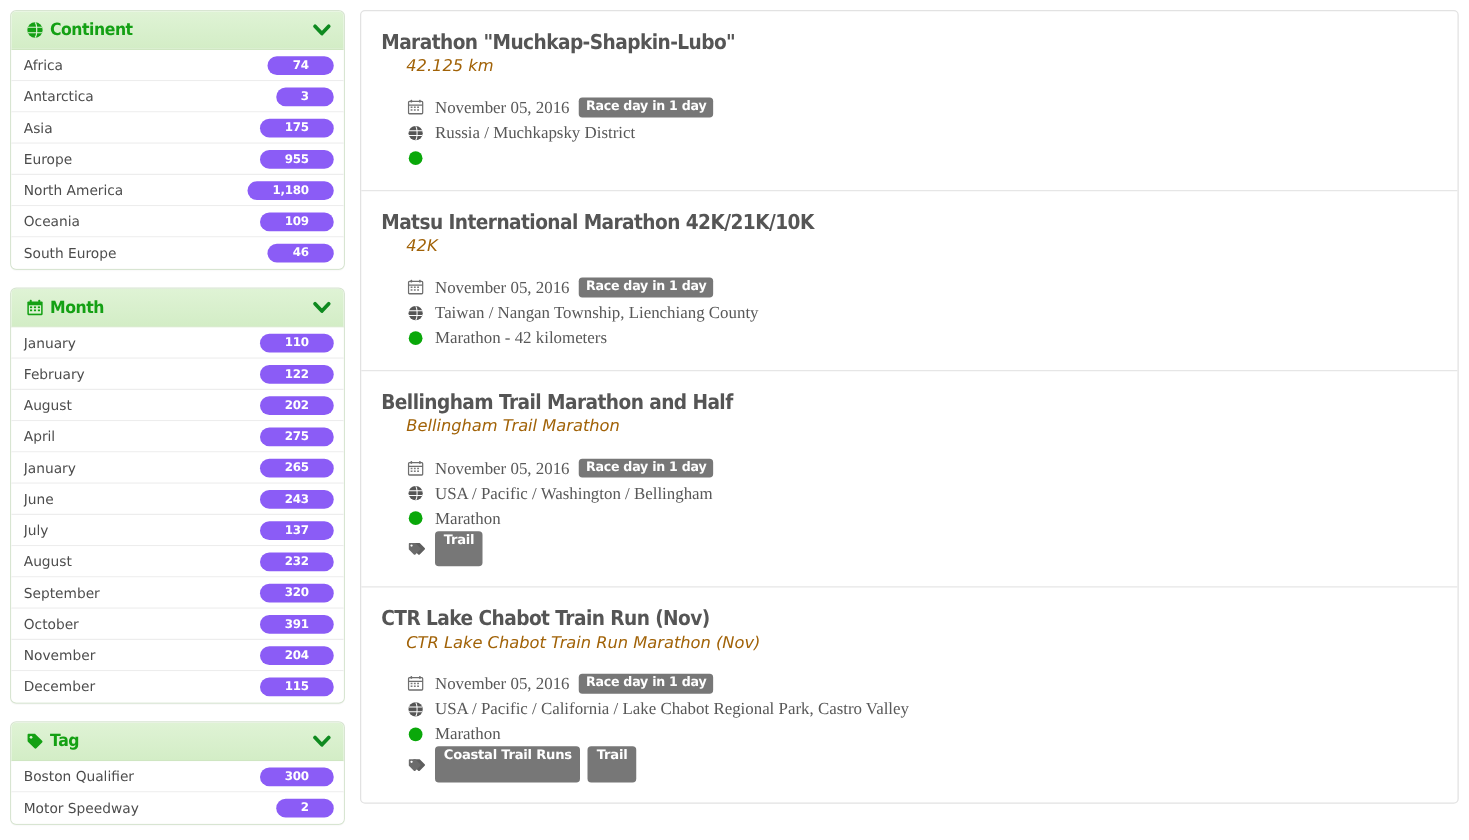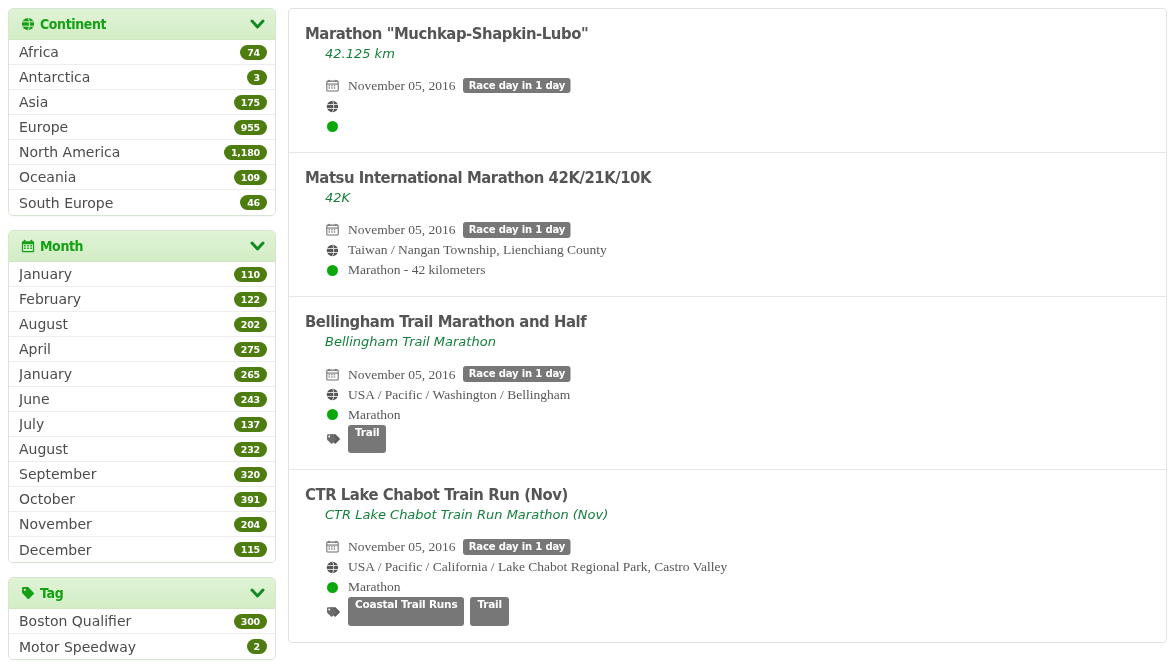--- a/index.html
+++ b/index.html
@@ -76,33 +76,33 @@
     height: 25px;
     border-bottom: 1px solid #ededed;
     display: flex;
     align-items: center;
     padding: 0 8px 0 10px;
     box-sizing: border-box;
     background: #fff;
   }
   .facet-row:last-child { border-bottom: none; }
   .facet-label {
-    font-size: 14px;
+    font-size: 11px;
     color: #4c4c4c;
     flex: 1 1 auto;
     white-space: nowrap;
     overflow: hidden;
   }
   .count-badge {
     flex: none;
     min-width: 20px;
     height: 15px;
-    padding: 0 7px;
+    padding: 0 20px;
     border-radius: 9px;
-    background: #4d7c0f;
+    background: #8b5cf6;
     color: #fff;
     font-size: 9.5px;
     font-weight: bold;
     letter-spacing: -0.2px;
     display: inline-flex;
     align-items: center;
     justify-content: center;
     box-sizing: border-box;
   }
 
@@ -129,21 +129,21 @@
     color: #555555;
     letter-spacing: -0.5px;
     transform: scaleX(0.9);
     transform-origin: left center;
     white-space: nowrap;
     line-height: 1.15;
   }
   .race-sub {
     font-size: 13px;
     font-style: italic;
-    color: #15803d;
+    color: #a16207;
     margin: 2px 0 0 20px;
     line-height: 1.25;
     white-space: nowrap;
   }
   .race-meta {
     margin-top: 13px;
     margin-left: 21px;
   }
   .meta-row {
     display: flex;
@@ -388,20 +388,21 @@
             <span><span class="meta-text">November 05, 2016</span><span class="race-day-badge">Race day in 1 day</span></span>
           </div>
           <div class="meta-row">
             <span class="meta-ico">
               <svg width="13" height="13" viewBox="0 0 16 16">
                 <circle cx="8" cy="8" r="7" fill="#555555"></circle>
                 <path d="M8 1.3c1.9 1.7 1.9 11.7 0 13.4" stroke="#ffffff" stroke-width="1" fill="none"></path>
                 <path d="M1.4 5.6h13.2M1.4 10.4h13.2" stroke="#ffffff" stroke-width="1"></path>
               </svg>
             </span>
+            <span class="meta-text">Russia / Muchkapsky District</span>
           </div>
           <div class="meta-row">
             <span class="meta-ico">
               <span class="dot-green"></span>
             </span>
           </div>
         </div>
       </div>
       <div class="race">
         <div class="race-title">Matsu International Marathon 42K/21K/10K</div>

